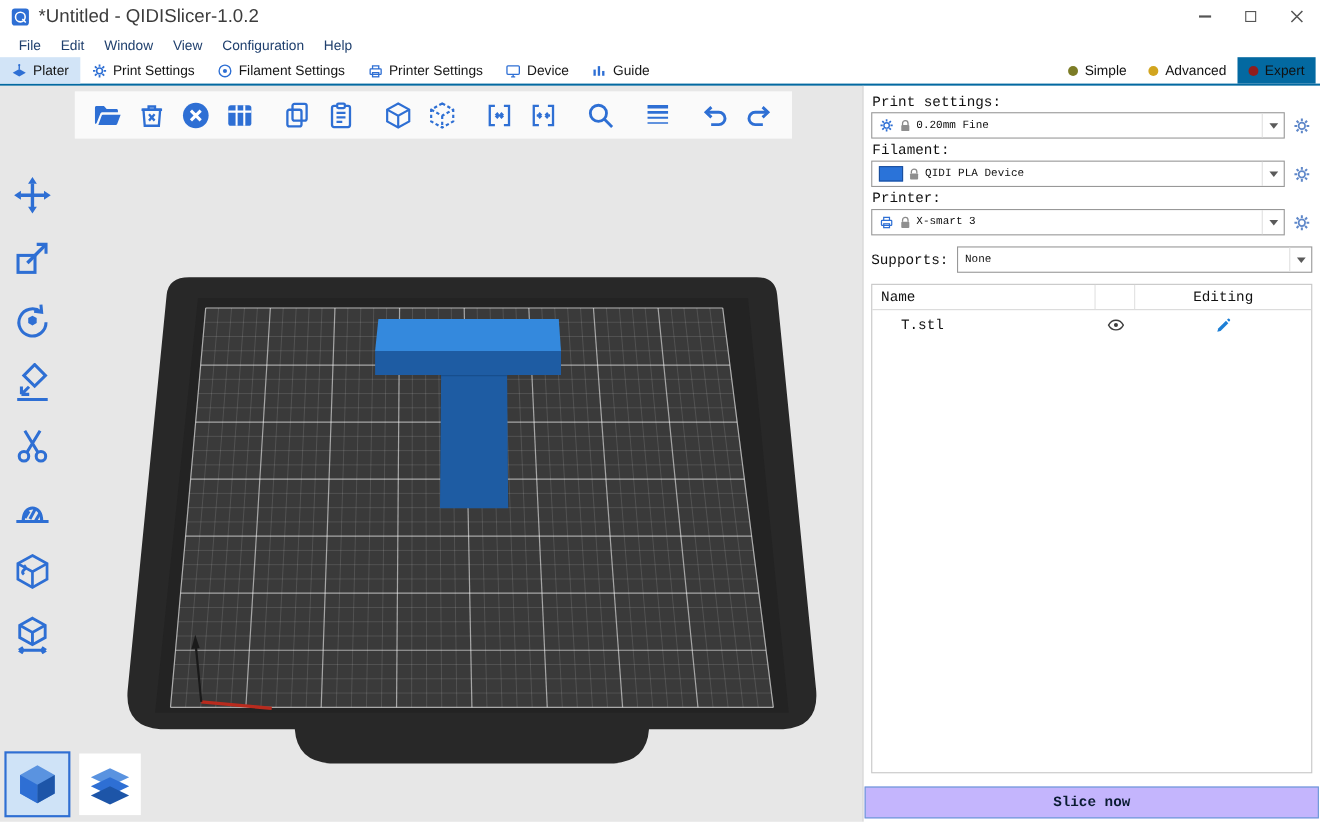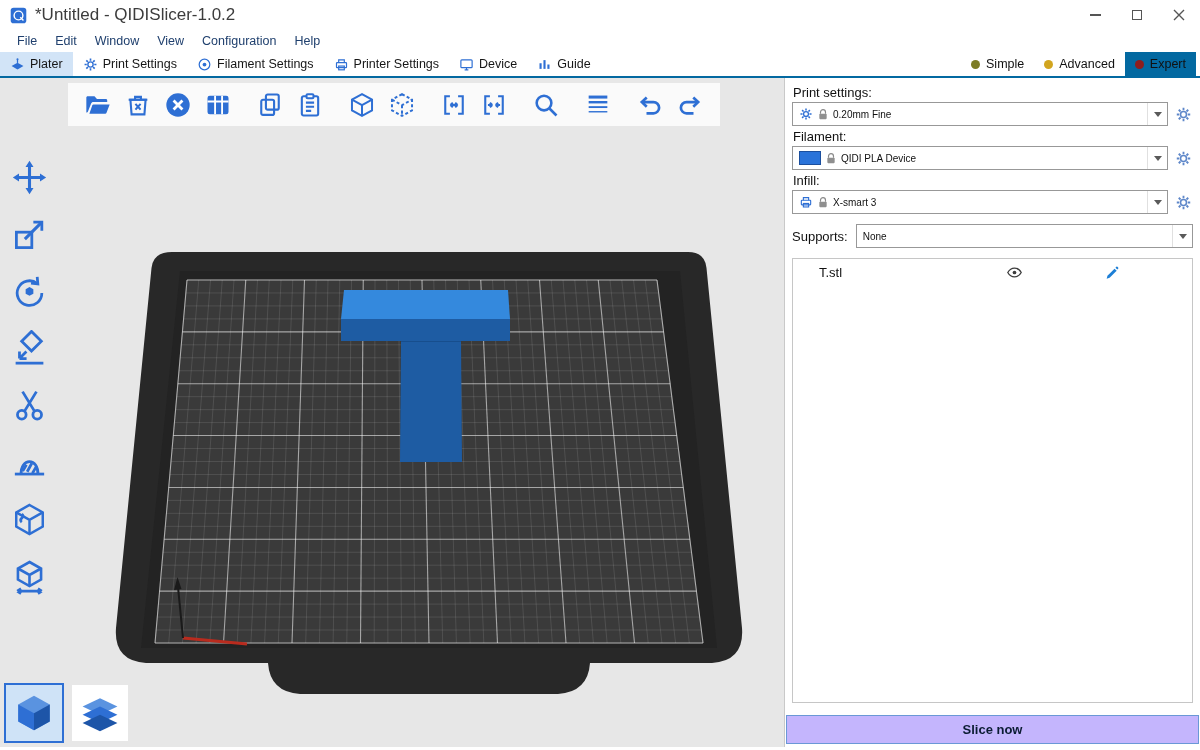--- a/index.html
+++ b/index.html
@@ -26,21 +26,21 @@
   .tab svg{width:15px;height:15px;color:#2e6fd4;}
   .modes{margin-left:auto;display:flex;align-items:stretch;padding-right:4px;}
   .mode{display:flex;align-items:center;gap:6px;padding:0 10px;font-size:12.5px;}
   .mode.active{background:#0369a1;}
   .dot{width:9px;height:9px;border-radius:50%;}
   .dot-simple{background:#7c7c26;}
   .dot-advanced{background:#d2a51f;}
   .dot-expert{background:#8f1d1d;}
 
   
-  .main{position:relative;width:1200px;height:669px;}
+  .main{position:relative;width:1200px;height:669px;font-family:Liberation Mono, monospace;}
   .viewport{position:absolute;left:0;top:0;width:784px;height:669px;background:#e7e7e7;overflow:hidden;}
   .scene{position:absolute;left:0;top:0;}
 
   .top-toolbar{position:absolute;left:68px;top:5px;height:43px;display:flex;align-items:center;padding:0 10px;background:rgba(255,255,255,.8);}
   .tb-btn{width:40px;height:40px;display:flex;align-items:center;justify-content:center;}
   .tb-btn svg{width:28px;height:28px;color:#2e6fd4;}
   .tb-gap{width:12px;}
 
   .left-toolbar{position:absolute;left:5px;top:75px;display:flex;flex-direction:column;gap:9px;}
   .lt-btn{width:48px;height:48px;display:flex;align-items:center;justify-content:center;}
@@ -638,21 +638,21 @@
         <span class="ctext">QIDI PLA Device</span>
         <span class="chev"></span>
       </div>
       <div class="gear-btn">
           <svg>
             <use href="#i-gear"></use>
           </svg>
         </div>
     </div>
 
-    <div class="rp-label">Infill:</div>
+    <div class="rp-label">Printer:</div>
     <div class="combo-row">
       <div class="combo">
         <span class="combo-icon">
             <svg>
               <use href="#i-printer"></use>
             </svg>
           </span>
         <span class="lock">
             <svg>
               <use href="#i-lock"></use>
@@ -671,20 +671,25 @@
     <div class="row-supports">
       <span class="rp-label" style="margin:0">Supports:</span>
       <div class="combo">
         <span class="ctext">None</span>
         <span class="chev"></span>
       </div>
     </div>
 
 
     <div class="object-list">
+      <div class="ol-header">
+        <div class="hc hc-name">Name</div>
+        <div class="hc hc-eye"></div>
+        <div class="hc hc-editing">Editing</div>
+      </div>
       <div class="ol-row">
         <div class="cell-name">T.stl</div>
         <div class="cell-eye">
             <svg>
               <use href="#i-eye"></use>
             </svg>
           </div>
         <div class="cell-edit">
             <svg>
               <use href="#i-edit"></use>

